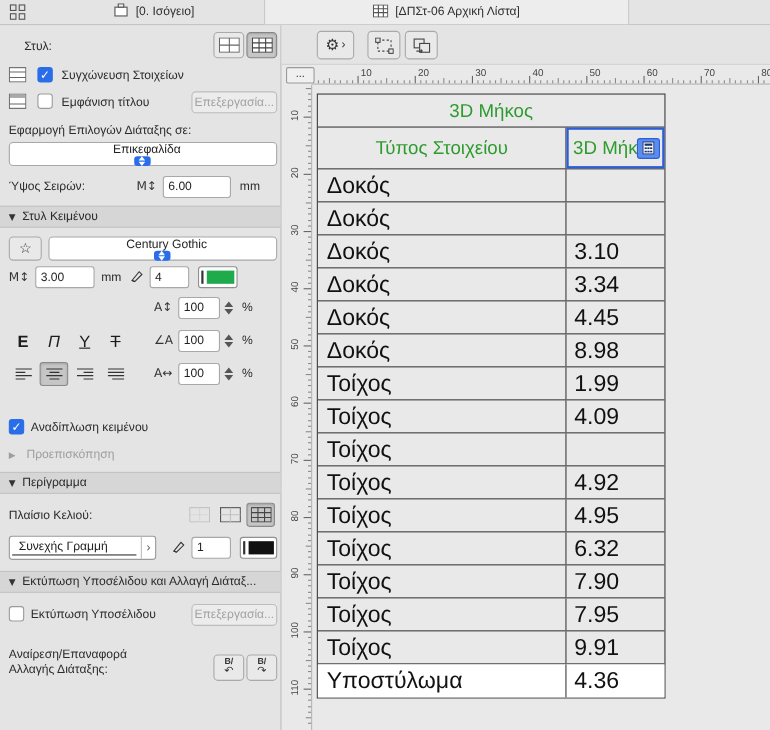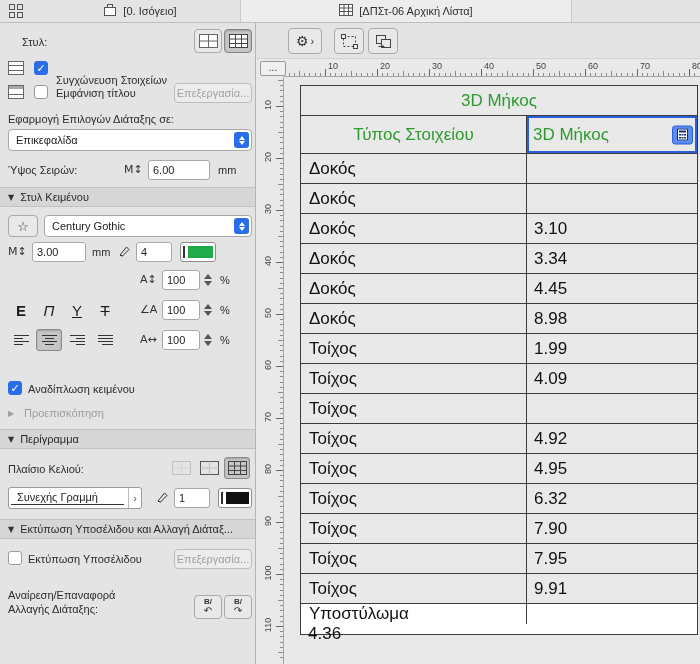--- a/index.html
+++ b/index.html
@@ -27,21 +27,21 @@
   .flatbtn.pressed{background:#c6c6c6;border:1px solid #8a8a8a;border-radius:3px;box-shadow:inset 0 1px 2px rgba(0,0,0,.18);box-sizing:border-box;}
   .pushbtn{position:absolute;background:#ececec;border:1px solid #bdbdbd;border-radius:4px;
            color:#a2a2a2;display:flex;align-items:center;justify-content:center;box-sizing:border-box;}
   .cb{position:absolute;width:14px;height:14px;background:#fff;border:1px solid #9b9b9b;border-radius:3px;
       box-sizing:border-box;display:flex;align-items:center;justify-content:center;}
   .cb.checked{background:var(--accent,#2a6de9);border-color:var(--accent,#2a6de9);}
   .cb .mark{color:#fff;font-size:11px;line-height:1;font-family:"DejaVu Sans",sans-serif;}
   .inp{position:absolute;background:#fff;border:1px solid #a8a8a8;border-radius:3px;font-size:11px;
        padding:0 4px;box-sizing:border-box;font-family:"Liberation Sans",sans-serif;color:#222;height:20px;}
   .selbox{position:absolute;height:22px;background:#fff;border:1px solid #a8a8a8;border-radius:4px;
-          display:flex;align-items:center;box-sizing:border-box;}
+          display:flex;align-items:center;box-sizing:border-box;flex-direction:column;}
   .selbox .txt{flex:1;padding-left:7px;color:#222;}
   .chevsq{width:15px;height:16px;margin-right:2px;background:var(--accent,#2a6de9);border-radius:3px;
           display:flex;flex-direction:column;align-items:center;justify-content:center;gap:1px;}
   .chevsq .u{width:0;height:0;border-left:3px solid transparent;border-right:3px solid transparent;border-bottom:4px solid #fff;}
   .chevsq .d{width:0;height:0;border-left:3px solid transparent;border-right:3px solid transparent;border-top:4px solid #fff;}
   .secbar{position:absolute;left:0;right:0;height:20px;background:#d6d6d6;border-top:1px solid #c3c3c3;
           border-bottom:1px solid #c3c3c3;display:flex;align-items:center;box-sizing:border-box;color:#2a2a2a;}
   .secbar .disc{font-size:8px;margin:0 6px 0 8px;color:#333;}
   .stepper{position:absolute;width:12px;height:20px;display:flex;flex-direction:column;align-items:center;justify-content:center;gap:2px;}
   .stepper .u{width:0;height:0;border-left:4px solid transparent;border-right:4px solid transparent;border-bottom:5px solid #555;}
@@ -70,35 +70,35 @@
   .htick.major{height:7px;background:#666;}
   .vtick{position:absolute;right:0;height:1px;width:3px;background:#8a8a8a;}
   .vtick.mid{width:5px;}
   .vtick.major{width:7px;background:#666;}
   .rnum{position:absolute;top:2px;font-size:9px;color:#444;}
   .vnum{position:absolute;left:2px;width:20px;text-align:center;font-size:9px;color:#444;transform:rotate(-90deg);}
   #corner{position:absolute;left:4px;top:38px;width:26px;height:15px;background:#f0f0f0;border:1px solid #9a9a9a;
           border-radius:2px;box-sizing:border-box;text-align:center;line-height:11px;font-size:10px;color:#333;}
 
   
-  #table{position:absolute;left:16px;top:8px;width:398px;border:1px solid #3c3c3c;box-sizing:border-box;
+  #table{position:absolute;left:4px;top:8px;width:317px;border:1px solid #3c3c3c;box-sizing:border-box;
          font-family:"Liberation Sans",sans-serif;}
   .t-title{height:30px;line-height:30px;text-align:center;font-size:17px;color:var(--green,#2e9b2e);
            border-bottom:1px solid #3c3c3c;box-sizing:border-box;}
   .t-head{height:38px;display:flex;border-bottom:1px solid #3c3c3c;box-sizing:border-box;}
   .t-hc{font-size:17px;color:var(--green,#2e9b2e);display:flex;align-items:center;box-sizing:border-box;}
   .t-hc.h1{width:226px;border-right:1px solid #3c3c3c;justify-content:center;}
   .t-hc.h2{flex:1;padding-left:6px;position:relative;outline:2px solid var(--selborder,#2b5fd9);outline-offset:-2px;}
   .calcbtn{position:absolute;right:4px;top:50%;transform:translateY(-50%);width:21px;height:19px;
            background:#5b8cf0;border:1px solid var(--selborder,#2b5fd9);border-radius:3px;
            display:flex;align-items:center;justify-content:center;box-sizing:border-box;}
   .trow{display:flex;height:30px;border-bottom:1px solid #3c3c3c;box-sizing:border-box;}
-  .trow:last-child{border-bottom:none;flex-direction:column;}
+  .trow:last-child{border-bottom:none;}
   .trow.selected{background:#fff;}
-  .tc{font-size:17px;color:#111;display:flex;align-items:center;box-sizing:border-box;}
+  .tc{font-size:21px;color:#111;display:flex;align-items:center;box-sizing:border-box;}
   .tc.c1{width:226px;border-right:1px solid #3c3c3c;padding-left:8px;}
   .tc.c2{flex:1;padding-left:7px;}
 </style>
 </head>
 <body>
 
 <div id="app">
 
   <div id="topbar">
     <span class="abs" style="left:8px;top:3px;">
@@ -147,21 +147,21 @@
 
     <span class="abs" style="left:8px;top:38px;">
       <svg width="16" height="14" viewBox="0 0 16 14">
           <rect x="0.5" y="0.5" width="15" height="13" fill="#fff" stroke="#666"></rect>
           <path d="M0.5 4.5H15.5M0.5 9.5H15.5" stroke="#666" fill="none"></path>
         </svg>
     </span>
     <span class="cb checked" style="left:34px;top:38px;">
         <span class="mark">✓</span>
       </span>
-    <span class="lbl" style="left:56px;top:51px;">Συγχώνευση Στοιχείων</span>
+    <span class="lbl" style="left:56px;top:40px;">Συγχώνευση Στοιχείων</span>
 
     <span class="abs" style="left:8px;top:62px;">
       <svg width="16" height="14" viewBox="0 0 16 14">
           <rect x="0.5" y="0.5" width="15" height="13" fill="#fff" stroke="#666"></rect>
           <rect x="1" y="1" width="14" height="3" fill="#a8a8a8"></rect>
           <path d="M0.5 9.5H15.5" stroke="#666" fill="none"></path>
         </svg>
     </span>
     <span class="cb" style="left:34px;top:62px;"></span>
     <span class="lbl" style="left:56px;top:64px;">Εμφάνιση τίτλου</span>

